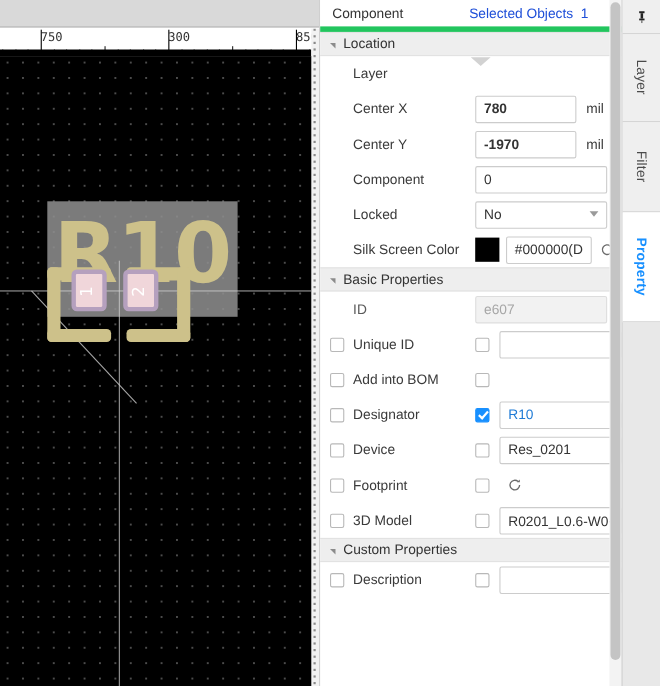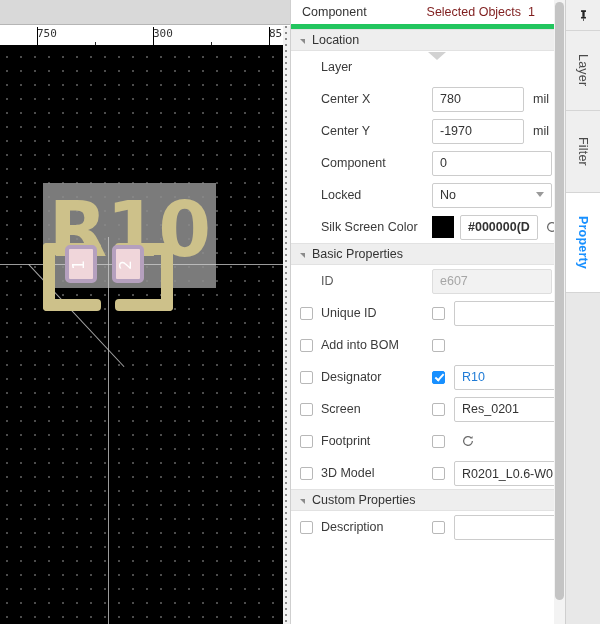--- a/index.html
+++ b/index.html
@@ -185,21 +185,21 @@
     padding: 0 6px 0 11px;
     box-sizing: border-box;
   }
   #panel-header .ph-title {
     font-size: 12.5px;
     color: #333333;
   }
   #panel-header .ph-right {
     margin-left: auto;
     font-size: 12.5px;
-    color: #7f1d1d;
+    color: #1d4ed8;
     display: flex;
     gap: 7px;
     padding-right: 24px;
   }
 
   .section-head {
     height: 22px;
     background: #eeeeee;
     border-top: 1px solid #e2e2e2;
     border-bottom: 1px solid #e2e2e2;
@@ -285,22 +285,22 @@
     align-items: center;
     padding: 0 7px;
     font-size: 12.5px;
     color: #333333;
     position: relative;
     overflow: hidden;
     white-space: nowrap;
   }
   .field.w-full  { width: 120px; }
   .field.w-sel   { width: 120px; padding-right: 18px; }
-  .field.w-short { width: 92px; }
-  .field.w-color { width: 78px; font-weight: bold; }
+  .field.w-short { width: 92px; font-weight: bold; }
+  .field.w-color { width: 78px; }
   .field.disabled {
     background: #f2f2f2;
     color: #a6a6a6;
     border-color: #dddddd;
   }
   .field .val.blue { color: #1f7bd6; }
 
   .caret {
     position: absolute;
     right: 7px;
@@ -695,21 +695,21 @@
           </span>
         <span class="cb mid-cb checked"></span>
         <span class="field w-full">
           <span class="val blue">R10</span>
         </span>
       </div>
 
       <div class="row">
         <span class="lbl-cell">
             <span class="cb"></span>
-            <span class="lbl">Screen</span>
+            <span class="lbl">Device</span>
           </span>
         <span class="cb mid-cb"></span>
         <span class="field w-full">
           <span class="val">Res_0201</span>
         </span>
       </div>
 
       <div class="row">
         <span class="lbl-cell">
             <span class="cb"></span>

